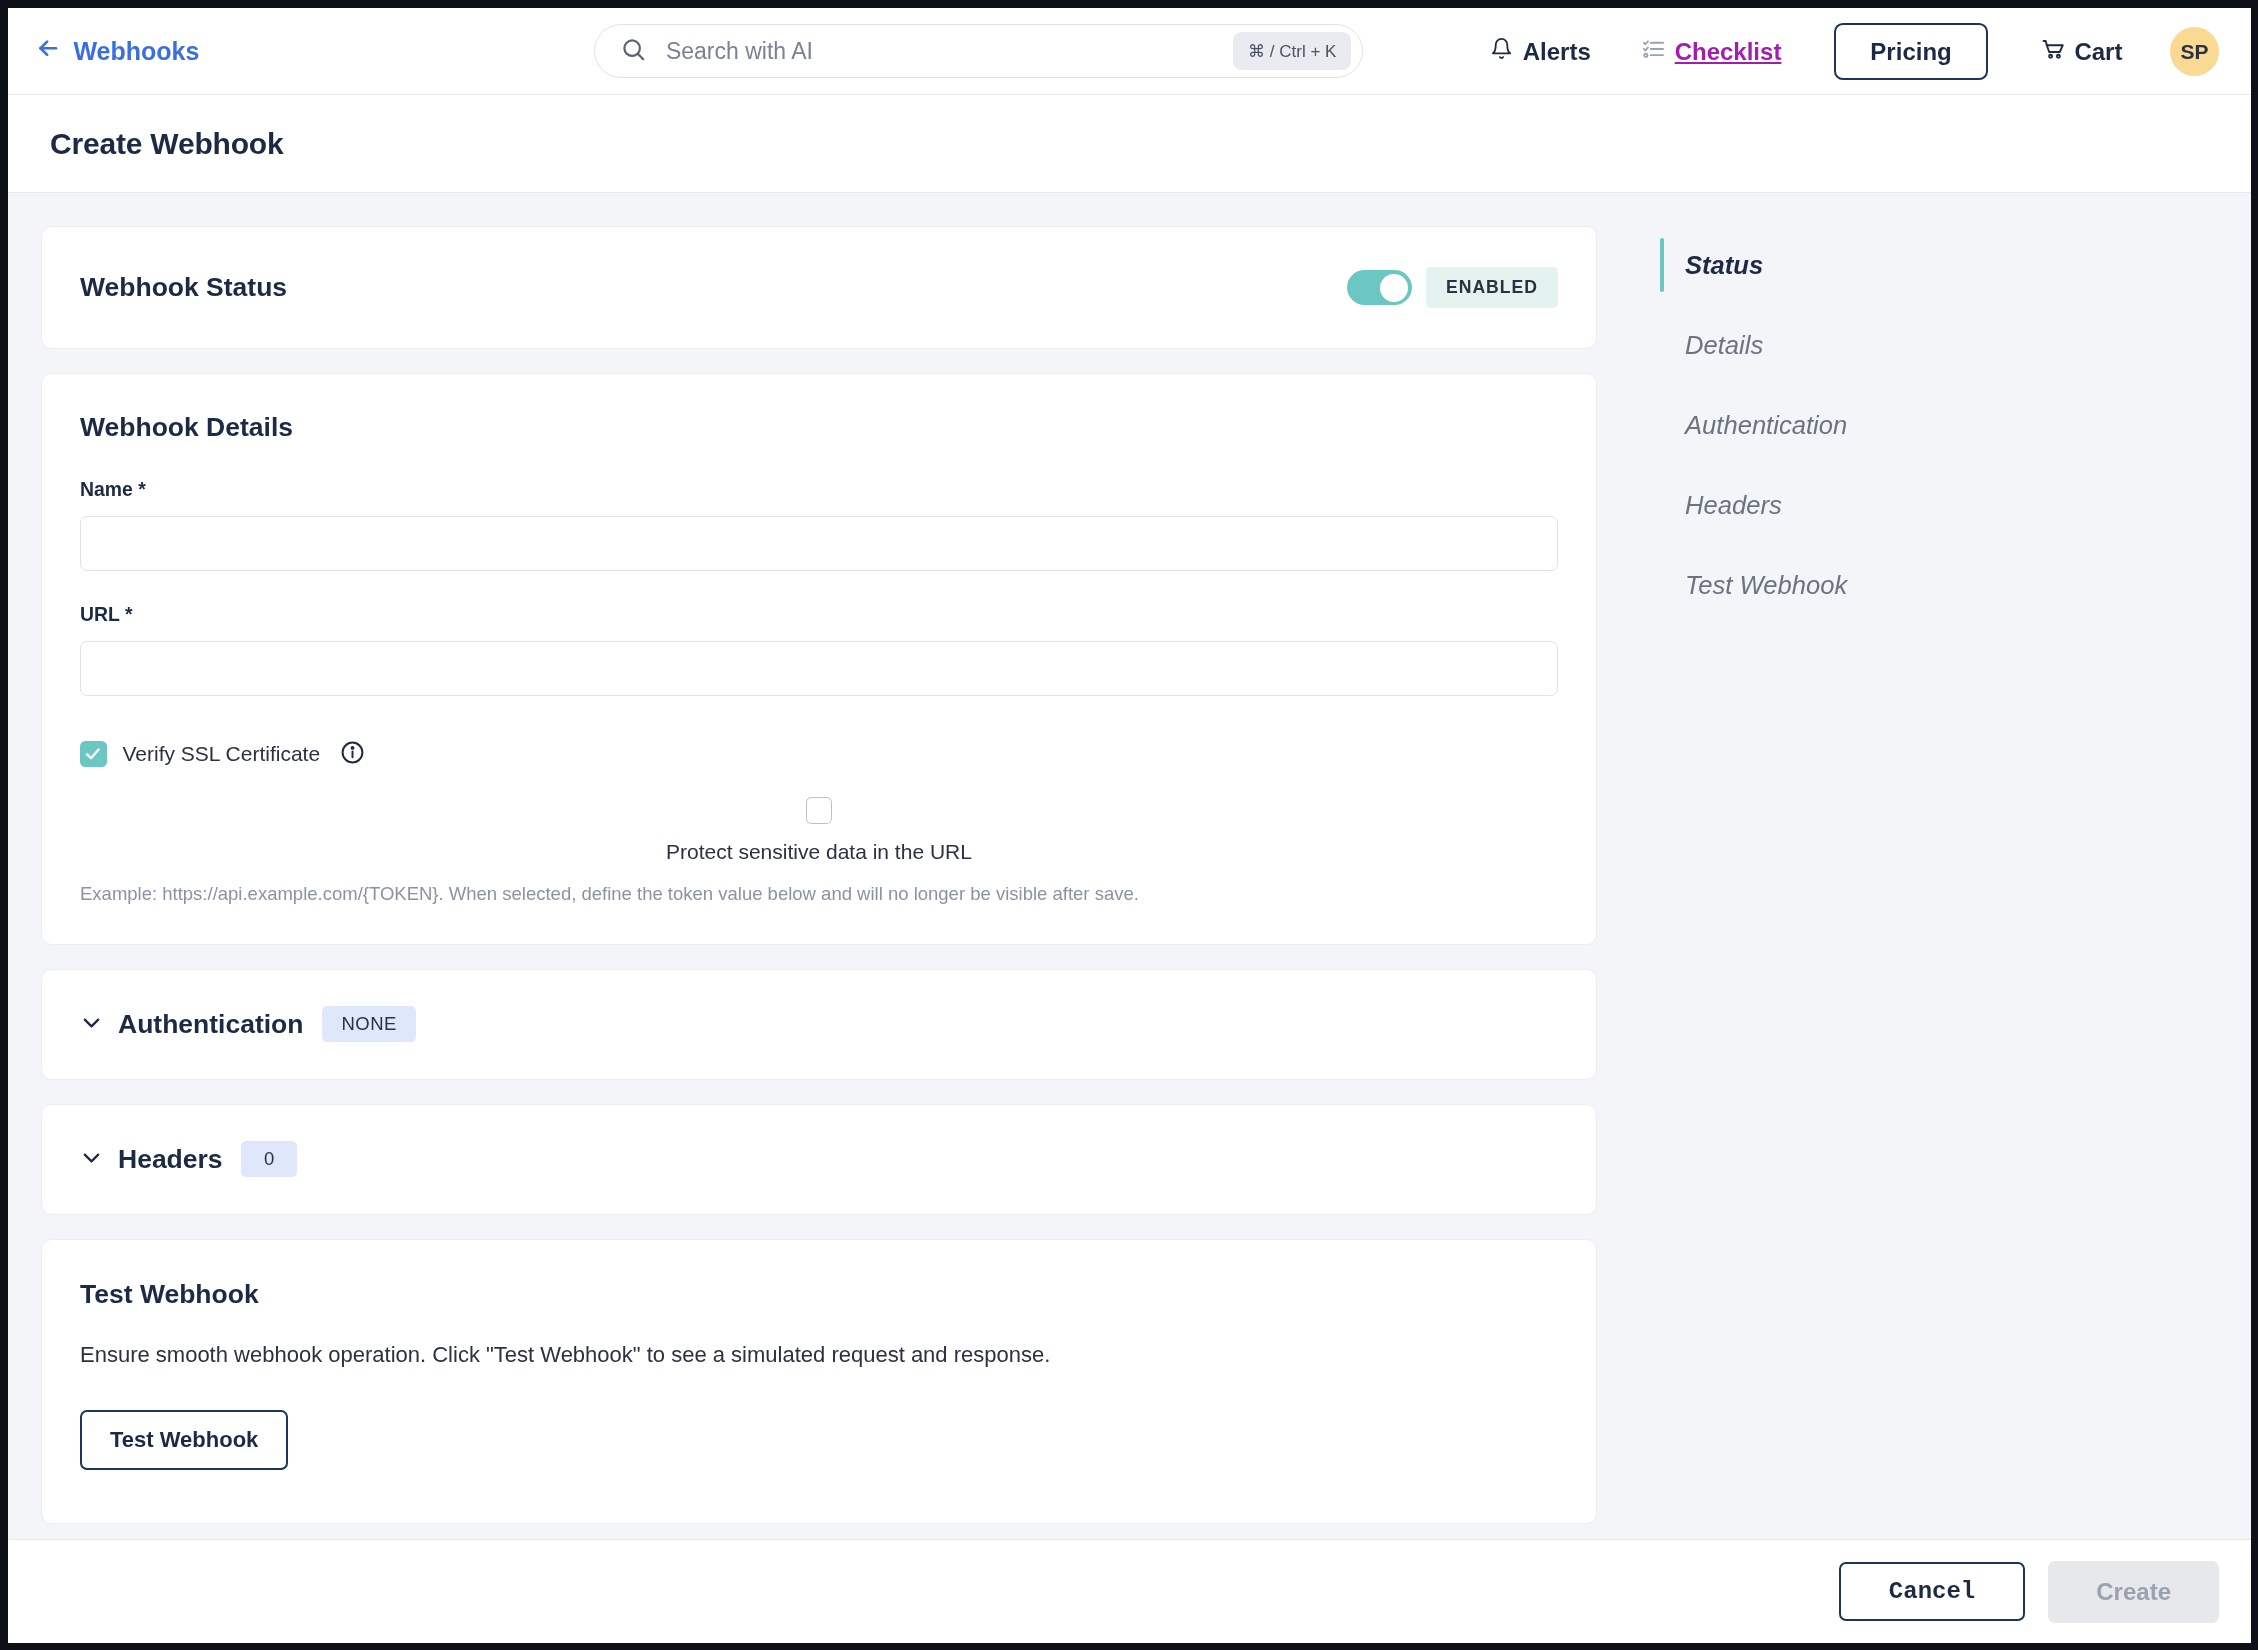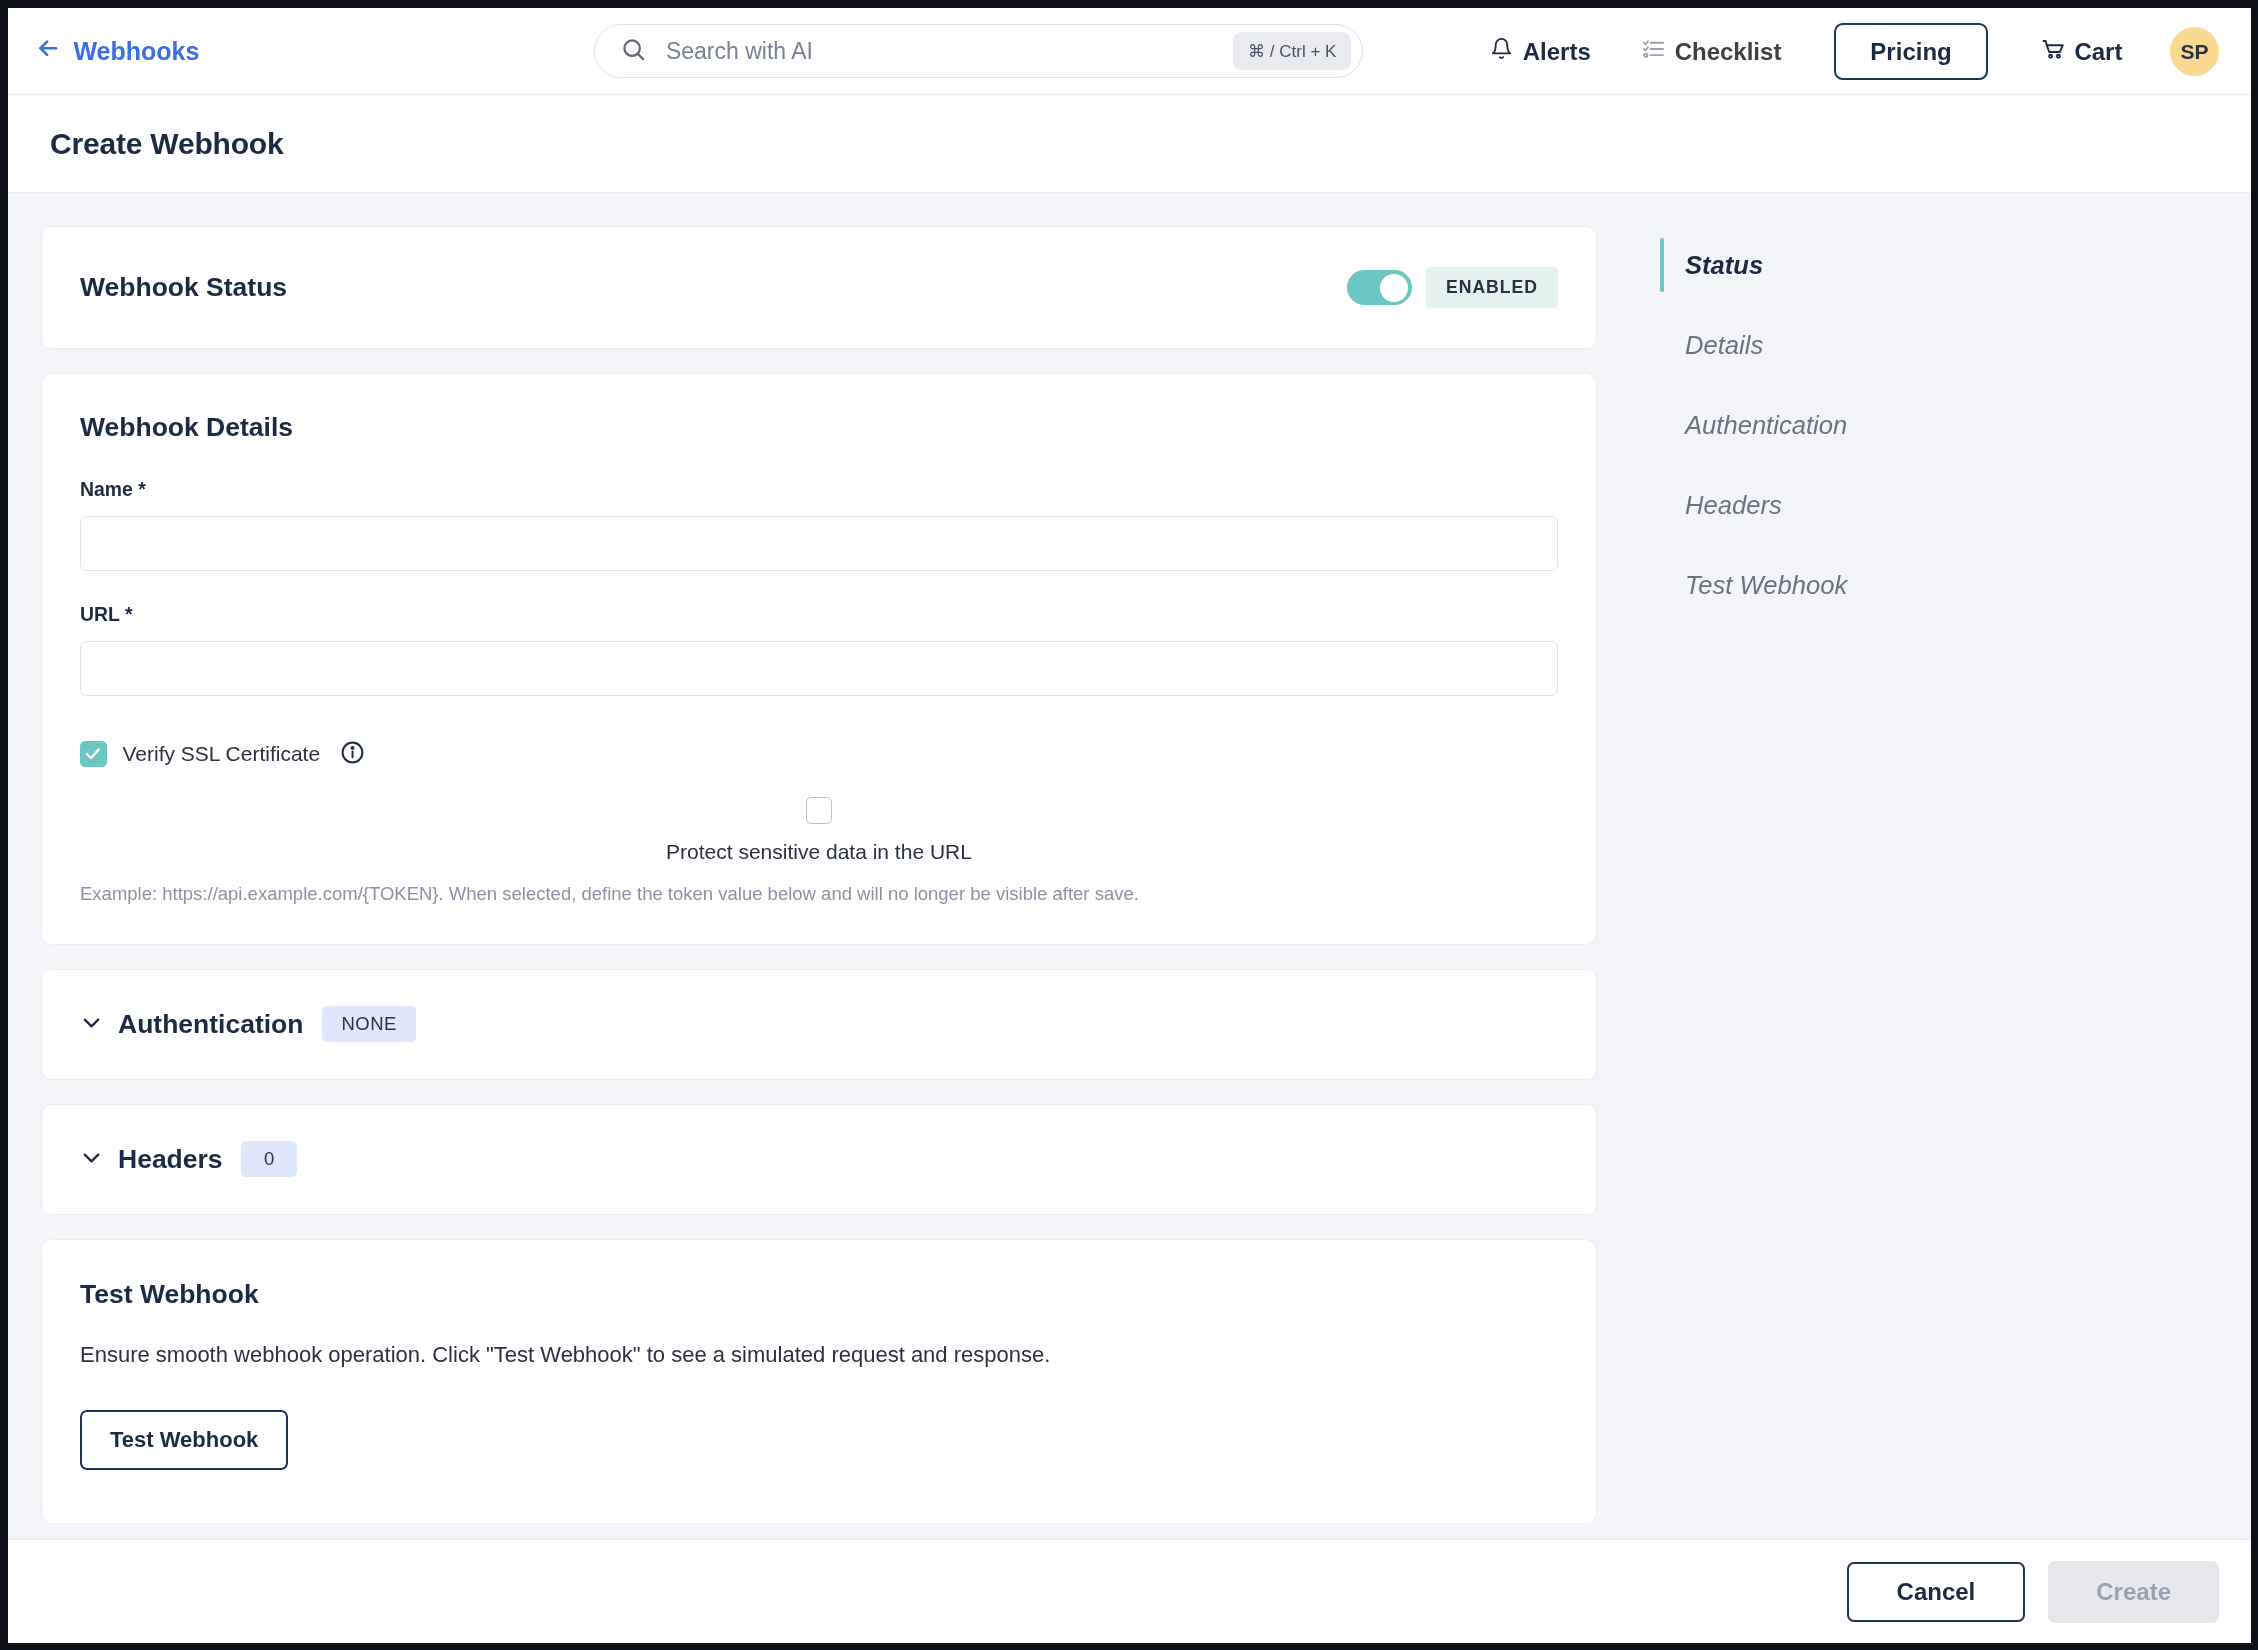--- a/index.html
+++ b/index.html
@@ -101,21 +101,21 @@
     display: flex;
     align-items: center;
     gap: 9.7px;
     font-size: 24px;
     font-weight: 600;
     color: #1d2a44;
     cursor: pointer;
     white-space: nowrap;
     padding: 0 17.6px;
   }
-  .tb-item.muted { color: #404040; }
+  .tb-item.muted { color: #a21caf; text-decoration: underline; }
   .pricing-btn {
     border: 2.2px solid #1d3557;
     border-radius: 8.8px;
     background: #ffffff;
     color: #1d2a44;
     font-size: 24px;
     font-weight: 600;
     padding: 12.4px 34px;
     margin: 0 19.4px;
     cursor: pointer;
@@ -381,21 +381,21 @@
   }
   .cancel-btn {
     border: 2.2px solid #1d3557;
     border-radius: 7px;
     background: #ffffff;
     color: #1d2a44;
     font-size: 24px;
     font-weight: 600;
     padding: 14px 48px;
     cursor: pointer;
-    font-family: Liberation Sans, sans-serif;
+    font-family: Liberation Mono, monospace;
   }
   .create-btn {
     border: none;
     border-radius: 7px;
     background: #e6e8eb;
     color: #9aa1b1;
     font-size: 24px;
     font-weight: 600;
     padding: 17px 48px;
     cursor: default;

